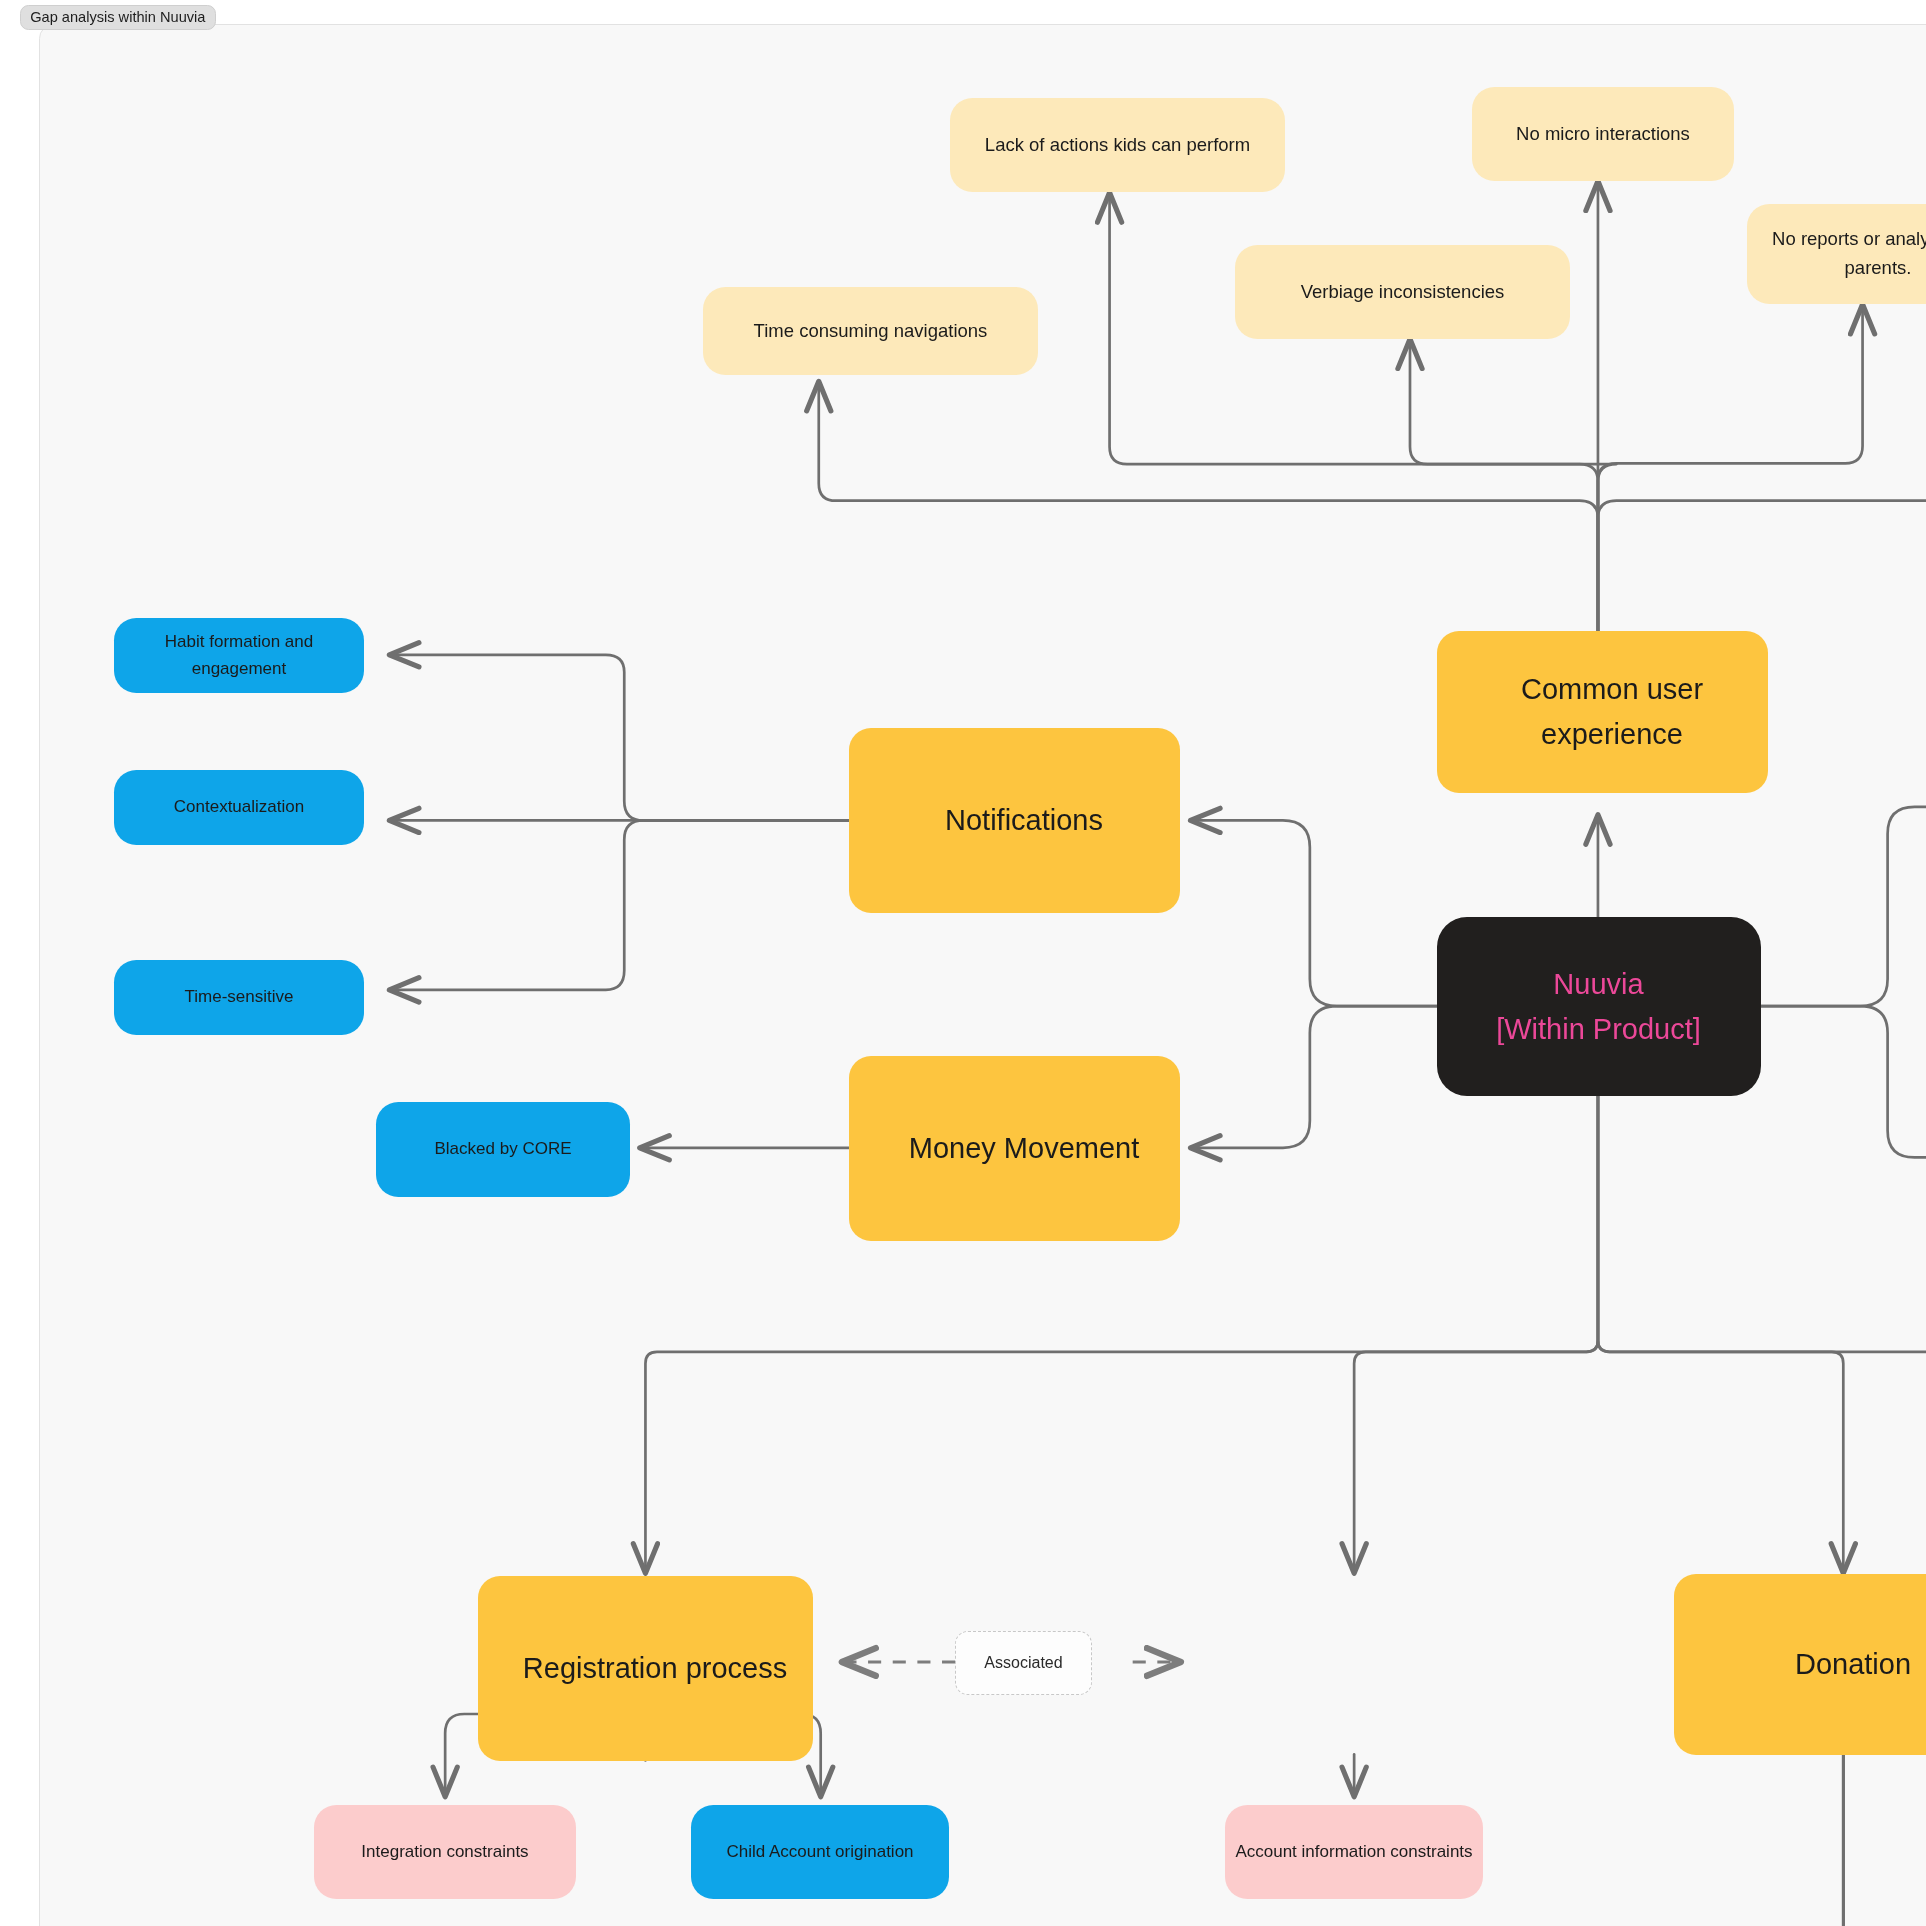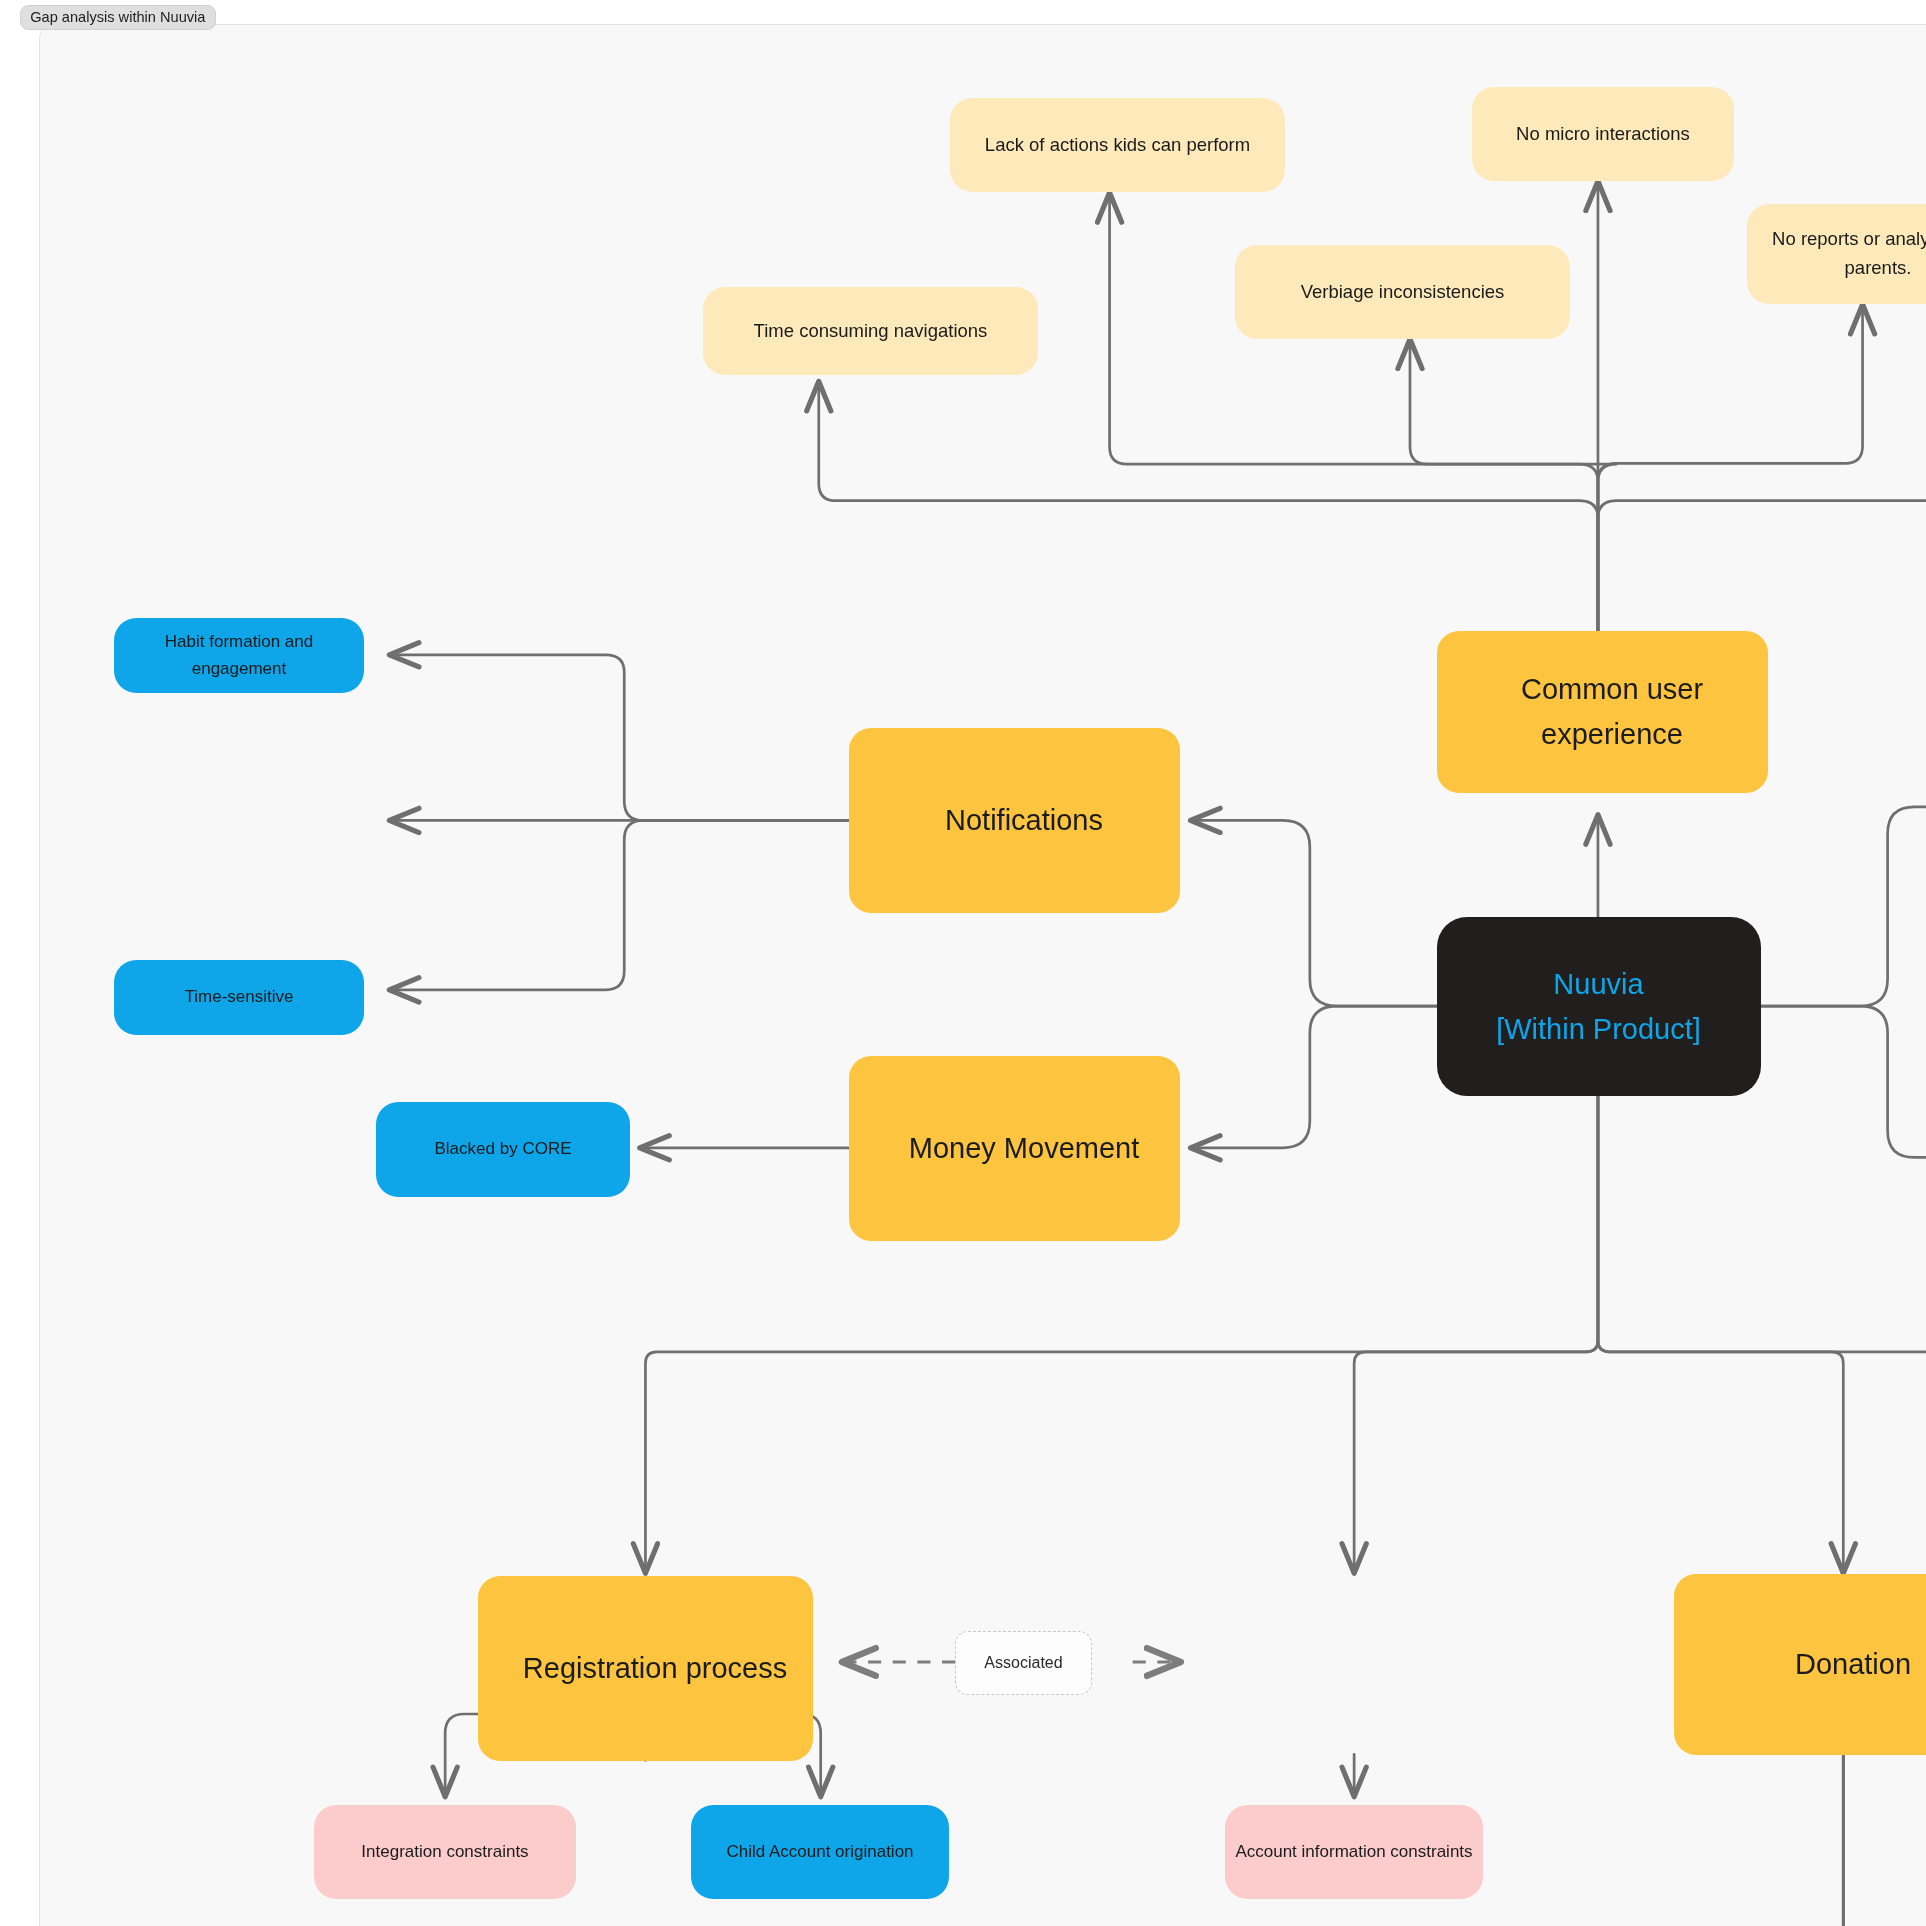--- a/index.html
+++ b/index.html
@@ -56,21 +56,21 @@
     justify-content: center;
     text-align: center;
     border-radius: 23px;
     color: #1b1b1b;
     z-index: 20;
     padding: 3.9px 10px;
     line-height: 1.55;
   }
   .n-root {
     background: #211f1e;
-    color: #0ea5e9;
+    color: #ec4899;
     font-size: 29px;
     border-radius: 30px;
     padding-left: 9px;
   }
   .n-amber {
     background: #fdc53f;
     font-size: 29px;
     border-radius: 22px;
     padding-left: 29px;
   }
@@ -198,20 +198,21 @@
   <div class="node n-amber" style="left:478px; top:1576px; width:335px; height:185px;">Registration process</div>
   <div class="node n-amber" style="left:1674px; top:1574px; width:339px; height:181px;">Donation</div>
 
   <div class="node n-pale-lg" style="left:703px; top:287px; width:335px; height:88px;">Time consuming navigations</div>
   <div class="node n-pale-lg" style="left:950px; top:98px; width:335px; height:94px;">Lack of actions kids can perform</div>
   <div class="node n-pale-lg" style="left:1235px; top:245px; width:335px; height:94px;">Verbiage inconsistencies</div>
   <div class="node n-pale-lg" style="left:1472px; top:87px; width:262px; height:94px;">No micro interactions</div>
   <div class="node n-pale-lg" style="left:1747px; top:204px; width:262px; height:100px;">No reports or analytics for parents.</div>
 
   <div class="node n-pale" style="left:114px; top:618px; width:250px; height:75px;">Habit formation and engagement</div>
+  <div class="node n-pale" style="left:114px; top:770px; width:250px; height:75px;">Contextualization</div>
   <div class="node n-pale" style="left:114px; top:960px; width:250px; height:75px;">Time-sensitive</div>
 
   <div class="node n-pale" style="left:376px; top:1094px; width:254px; height:95px;margin-top:8px;">Blacked by CORE</div>
 
   <div class="node n-pink" style="left:314px; top:1805px; width:262px; height:94px;">Integration constraints</div>
   <div class="node n-pale" style="left:691px; top:1805px; width:258px; height:94px;">Child Account origination</div>
 
   <div class="node n-pink" style="left:1225px; top:1805px; width:258px; height:94px;">Account information constraints</div>
 
   <div class="badge" style="left:955px; top:1631px; width:137px; height:64px;">Associated</div>

